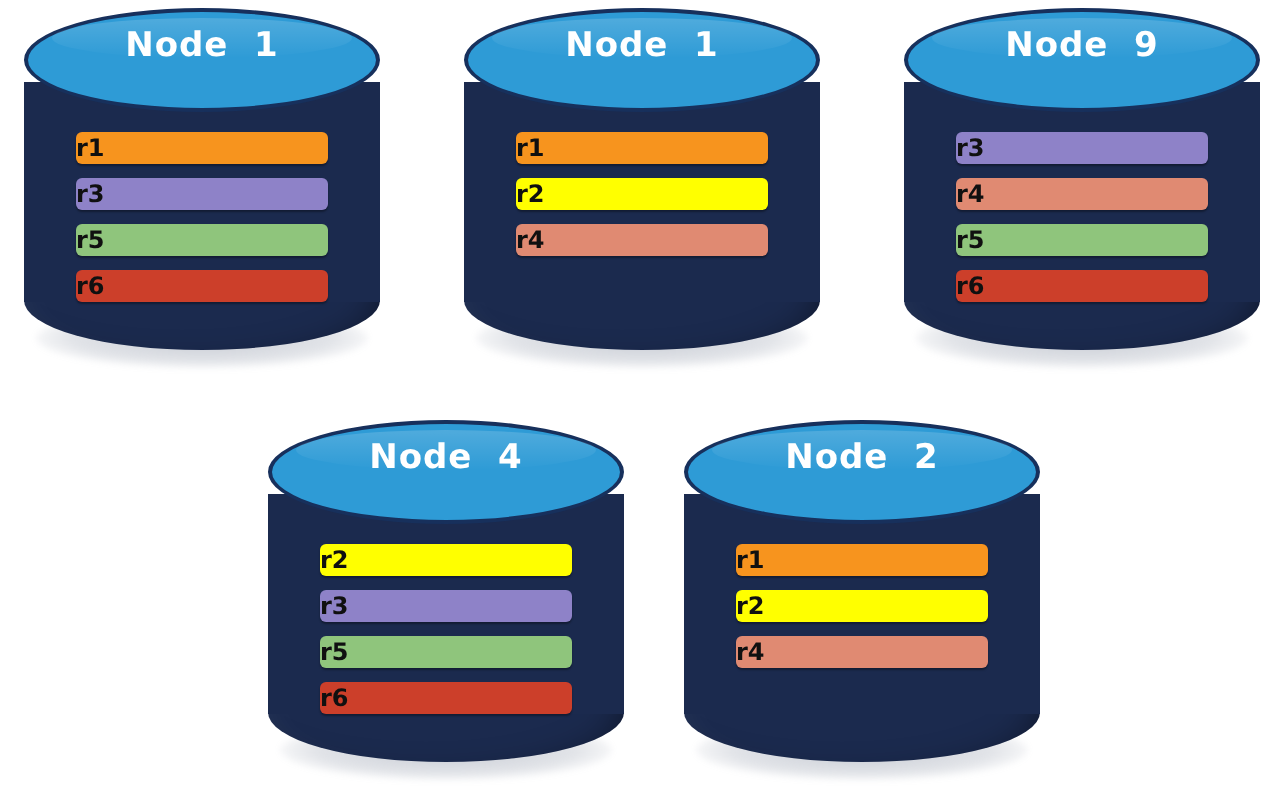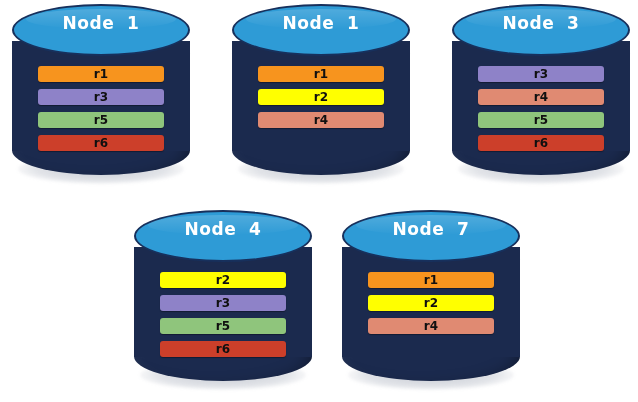--- a/index.html
+++ b/index.html
@@ -118,21 +118,20 @@
   }
 
   .replica-bar {
     height: 16px;
     margin-bottom: 7px;
     border-radius: 3px;
     color: #101010;
     font-size: 12px;
     font-weight: bold;
     line-height: 16px;
-    text-align: center;
     box-shadow: 0 1px 1px rgba(0,0,0,0.35);
   }
 </style>
 </head>
 <body>
 
 <div id="diagram">
     <div class="node" style="left: 12px; top: 4px;">
       <div class="cyl-shadow"></div>
       <div class="cyl-body"></div>
@@ -156,21 +155,21 @@
         <div class="replica-bar" style="background: rgb(247, 148, 30);">r1</div>
         <div class="replica-bar" style="background: rgb(255, 255, 0);">r2</div>
         <div class="replica-bar" style="background: rgb(224, 138, 114);">r4</div>
       </div>
     </div>
     <div class="node" style="left: 452px; top: 4px;">
       <div class="cyl-shadow"></div>
       <div class="cyl-body"></div>
       <div class="cyl-top"></div>
       <div class="cyl-top-gloss"></div>
-      <div class="node-label">Node  3</div>
+      <div class="node-label">Node  9</div>
       <div class="replica-list">
         <div class="replica-bar" style="background: rgb(142, 130, 200);">r3</div>
         <div class="replica-bar" style="background: rgb(224, 138, 114);">r4</div>
         <div class="replica-bar" style="background: rgb(143, 197, 124);">r5</div>
         <div class="replica-bar" style="background: rgb(204, 63, 42);">r6</div>
       </div>
     </div>
     <div class="node" style="left: 134px; top: 210px;">
       <div class="cyl-shadow"></div>
       <div class="cyl-body"></div>
@@ -182,20 +181,20 @@
         <div class="replica-bar" style="background: rgb(142, 130, 200);">r3</div>
         <div class="replica-bar" style="background: rgb(143, 197, 124);">r5</div>
         <div class="replica-bar" style="background: rgb(204, 63, 42);">r6</div>
       </div>
     </div>
     <div class="node" style="left: 342px; top: 210px;">
       <div class="cyl-shadow"></div>
       <div class="cyl-body"></div>
       <div class="cyl-top"></div>
       <div class="cyl-top-gloss"></div>
-      <div class="node-label">Node  7</div>
+      <div class="node-label">Node  2</div>
       <div class="replica-list">
         <div class="replica-bar" style="background: rgb(247, 148, 30);">r1</div>
         <div class="replica-bar" style="background: rgb(255, 255, 0);">r2</div>
         <div class="replica-bar" style="background: rgb(224, 138, 114);">r4</div>
       </div>
     </div>
   </div>
 
 </body></html>

